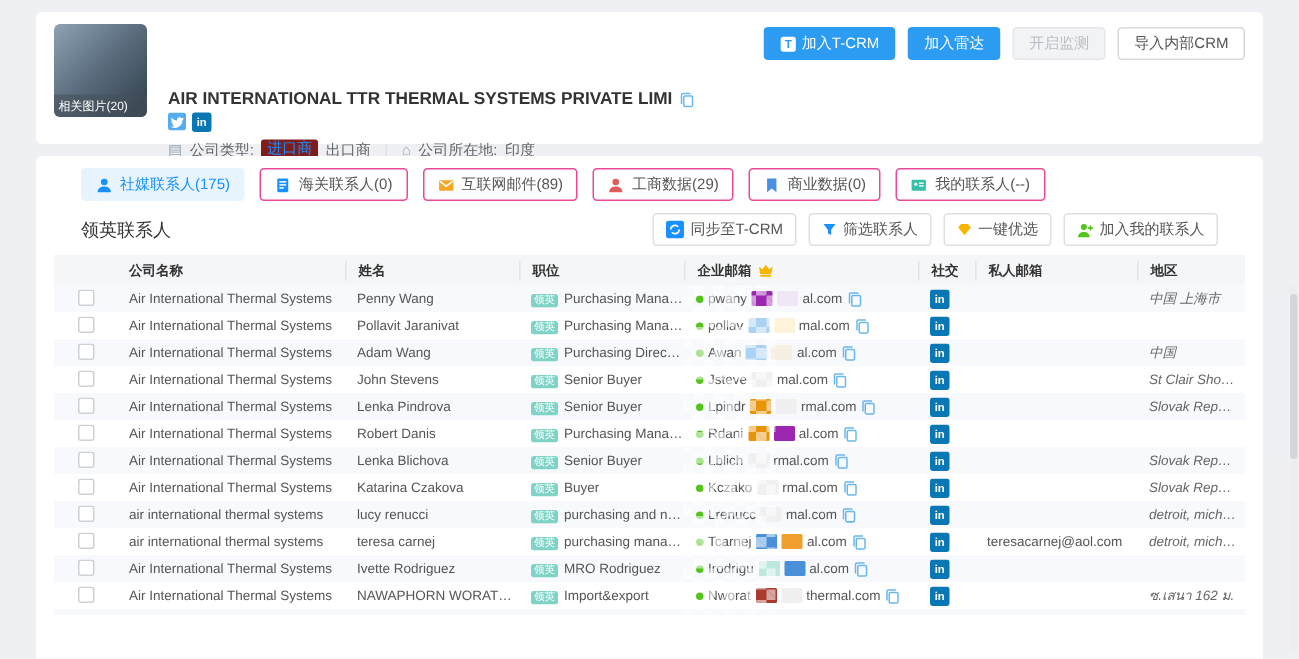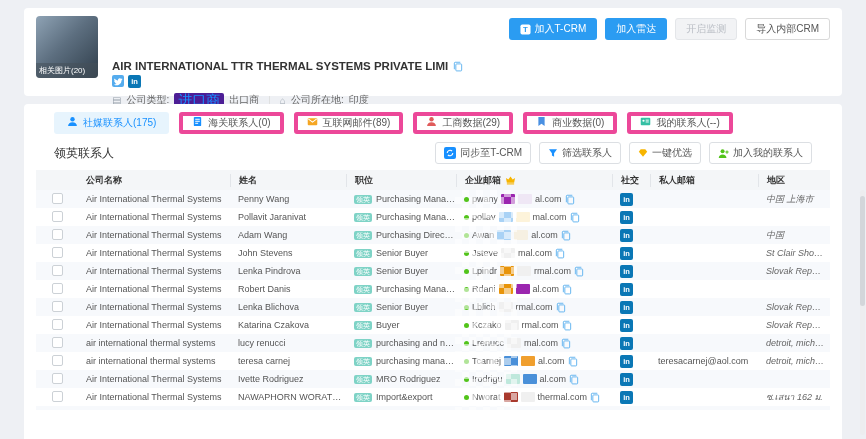--- a/index.html
+++ b/index.html
@@ -10,41 +10,41 @@
   .card-header { left:24px; top:8px; width:818px; height:88px; padding:10px 12px; }
   .thumb { position:absolute; left:12px; top:8px; width:62px; height:62px; border-radius:4px;
     background:linear-gradient(135deg,#8fa3b5 0%,#5d6f80 45%,#2f3d4a 100%); overflow:hidden; }
   .thumb-label { position:absolute; left:0; bottom:0; right:0; font-size:8px; color:#fff;
     background:rgba(70,80,90,.55); padding:2px 3px; }
   .head-info { margin-left:76px; }
   .co-name { font-size:11.5px; font-weight:bold; color:#333; display:flex; align-items:center; gap:5px;margin-top:42px; }
   .soc-row { display:flex; gap:4px; margin-top:3px; }
   .meta-row { margin-top:5px; font-size:10px; color:#666; display:flex; align-items:center; gap:5px; }
   .glyph { color:#9aa3ad; font-size:10px; }
-  .tag-imp { background:#4c1d95; color:#1890ff; padding:0 4px; border-radius:2px; font-size:14px; line-height:14px; }
+  .tag-imp { background:#7f1d1d; color:#1890ff; padding:0 4px; border-radius:2px; font-size:10px; line-height:14px; }
   .sep { color:#ddd; margin:0 4px; }
   .dotted { border-bottom:1px dotted #ddd; margin:6px 0 0 76px; }
   .similar { margin:6px 0 0 76px; width:150px; height:20px; border:1px solid #d9d9d9; border-radius:3px;
     display:flex; align-items:center; justify-content:space-between; padding:0 6px; font-size:10px; color:#666; cursor:pointer; }
   .head-actions { position:absolute; right:12px; top:10px; display:flex; gap:8px; }
   .btn { height:22px; padding:0 10px; border-radius:3px; font-size:10px; display:inline-flex;
     align-items:center; gap:4px; border:1px solid transparent; cursor:pointer;
     font-family:"Liberation Sans","DejaVu Sans",sans-serif; }
   .btn-primary { background:#2b9cf2; color:#fff; }
   .btn-disabled { background:#f2f3f5; color:#b9bdc4; border-color:#e4e6e9; }
   .btn-default { background:#fff; color:#555; border-color:#d9d9d9; }
   
   .card-main { left:24px; top:104px; width:818px; height:335px; padding:0 12px; overflow:hidden; border-radius:4px 4px 0 0; }
   .tab-bar { display:flex; gap:30px; border-bottom:1px solid #ebedf0; padding:0 18px; height:30px; }
   .tab { font-size:12px; color:#444; line-height:29px; position:relative; cursor:pointer; }
   .tab.active { color:#1890ff; }
   .tab.active::after { content:""; position:absolute; left:0; right:0; bottom:0; height:2px; background:#1890ff; }
   .chip-bar { display:flex; gap:10px; margin:8px 18px 0; }
-  .chip { height:22px; padding:0 9px; display:inline-flex; gap:5px; font-size:10px;
-    color:#555; background:#fff; border:4px solid #ec4899; border-radius:3px; cursor:pointer; }
+  .chip { height:22px; padding:0 9px; display:inline-flex; align-items:center; gap:5px; font-size:10px;
+    color:#555; background:#fff; border:1px solid #ec4899; border-radius:3px; cursor:pointer; }
   .chip.active { background:#e7f4fd; border-color:#e7f4fd; color:#1890ff; }
   .section-row { margin:9px 18px 0 18px; display:flex; justify-content:space-between; align-items:center; height:20px; }
   .section-title { font-size:12px; color:#333; }
   .section-actions { display:flex; gap:8px; }
   .sbtn { height:22px; padding:0 8px; font-size:10px; border:1px solid #dcdfe3; border-radius:3px;
     background:#fff; color:#555; display:inline-flex; gap:4px; align-items:center; cursor:pointer;
     font-family:"Liberation Sans","DejaVu Sans",sans-serif; }
   
   .tbl { margin-top:7px; position:relative; }
   .t-head,.t-row { display:grid; grid-template-columns:42px 152px 116px 110px 156px 38px 108px minmax(0,1fr);

